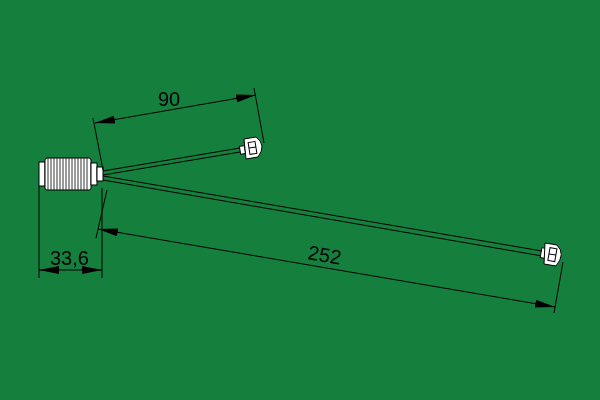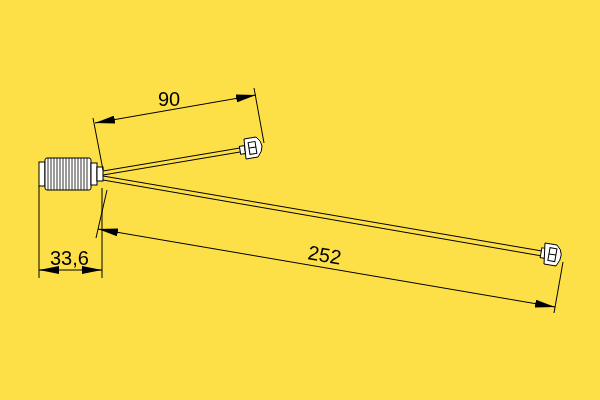--- a/index.html
+++ b/index.html
@@ -1,16 +1,16 @@
 <!DOCTYPE html>
 <html><head>
   <meta charset="utf-8">
   <style>
     html, body { margin: 0; padding: 0; background: #ffffff; }
-    .canvas { position: relative; width: 600px; height: 400px; background: #fde047; overflow: hidden; }
+    .canvas { position: relative; width: 600px; height: 400px; background: #15803d; overflow: hidden; }
     svg { position: absolute; left: 0; top: 0; }
     .dim-label { font-family: "Liberation Sans", sans-serif; font-size: 20px; fill: #000; }
   </style>
 </head>
 <body>
 
 <div class="canvas">
   <svg width="600" height="400" viewBox="0 0 600 400" xmlns="http://www.w3.org/2000/svg">
     <defs>
       <marker id="arr" viewBox="0 0 20 8" refX="20" refY="4" markerWidth="20" markerHeight="8" orient="auto-start-reverse" markerUnits="userSpaceOnUse">

